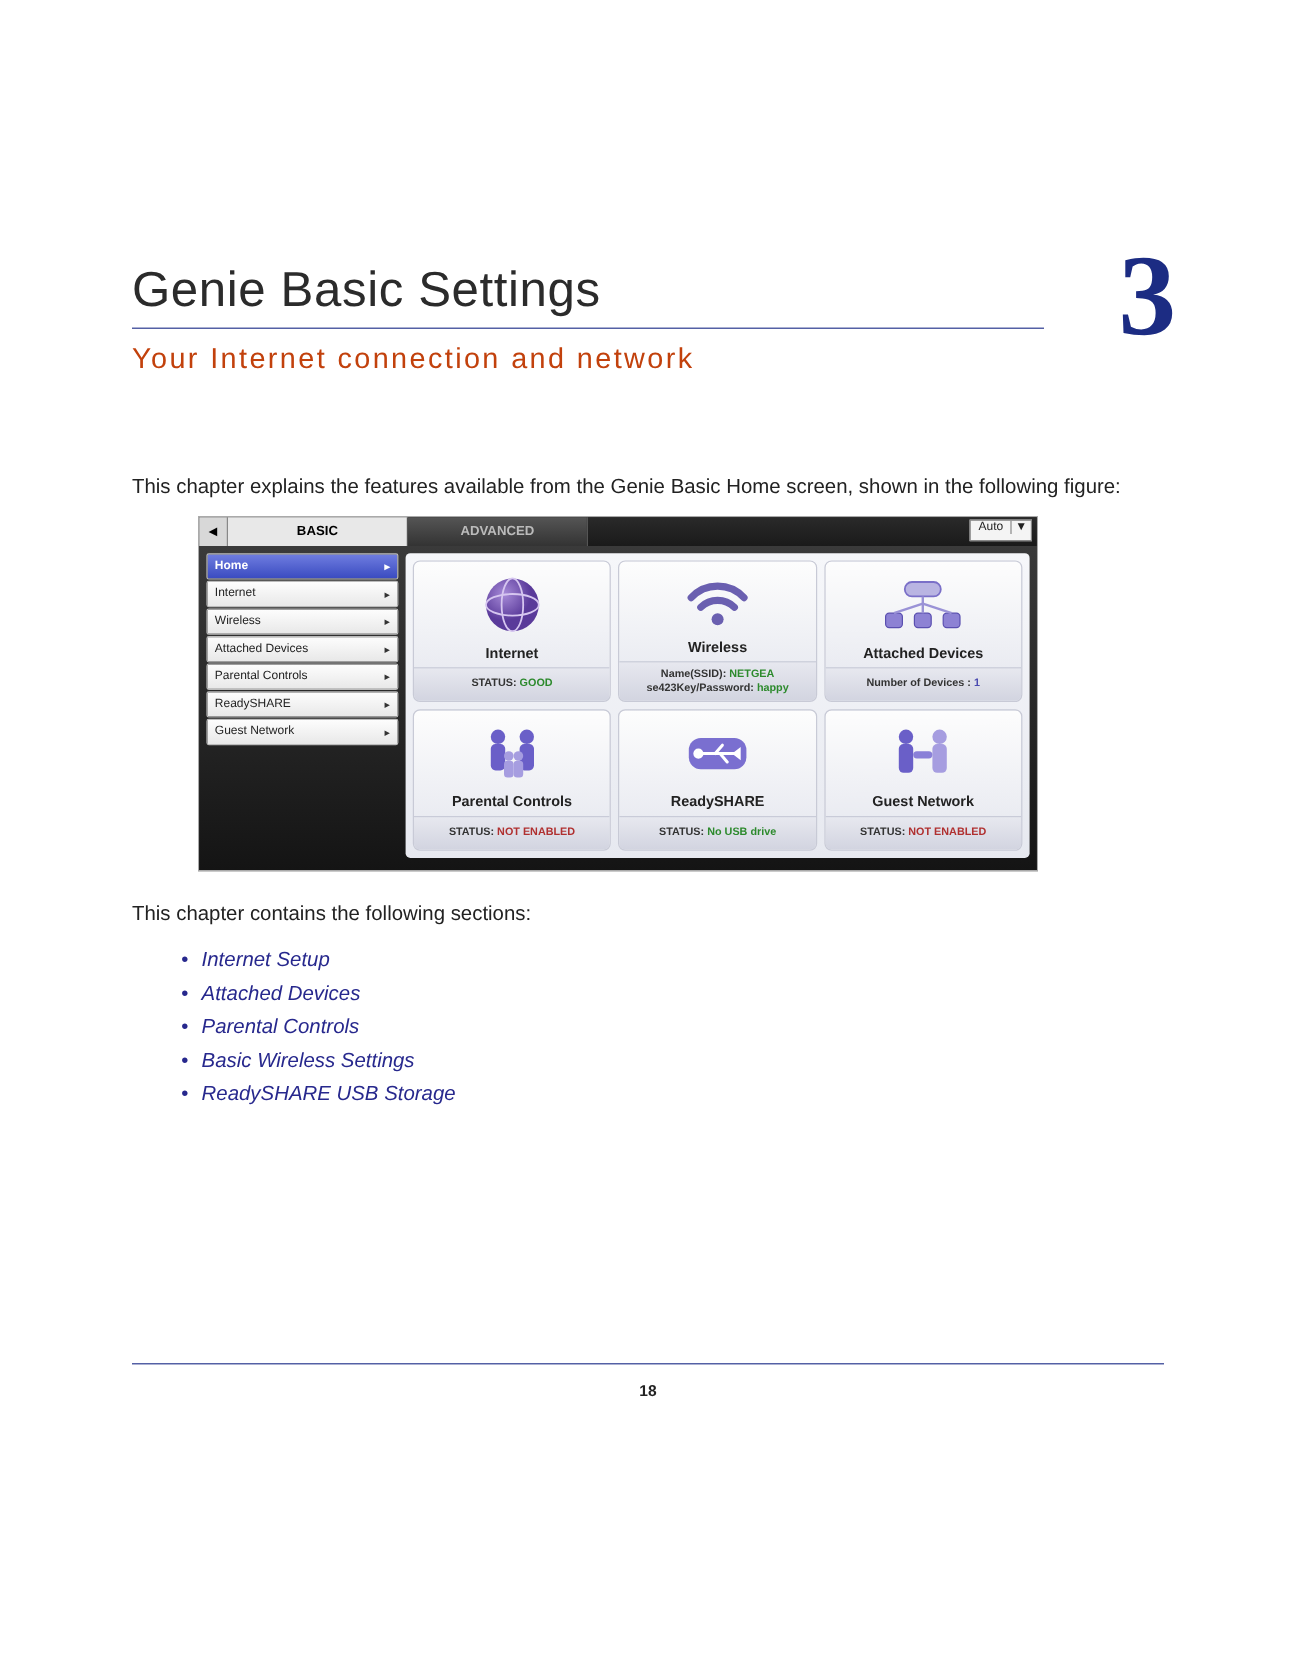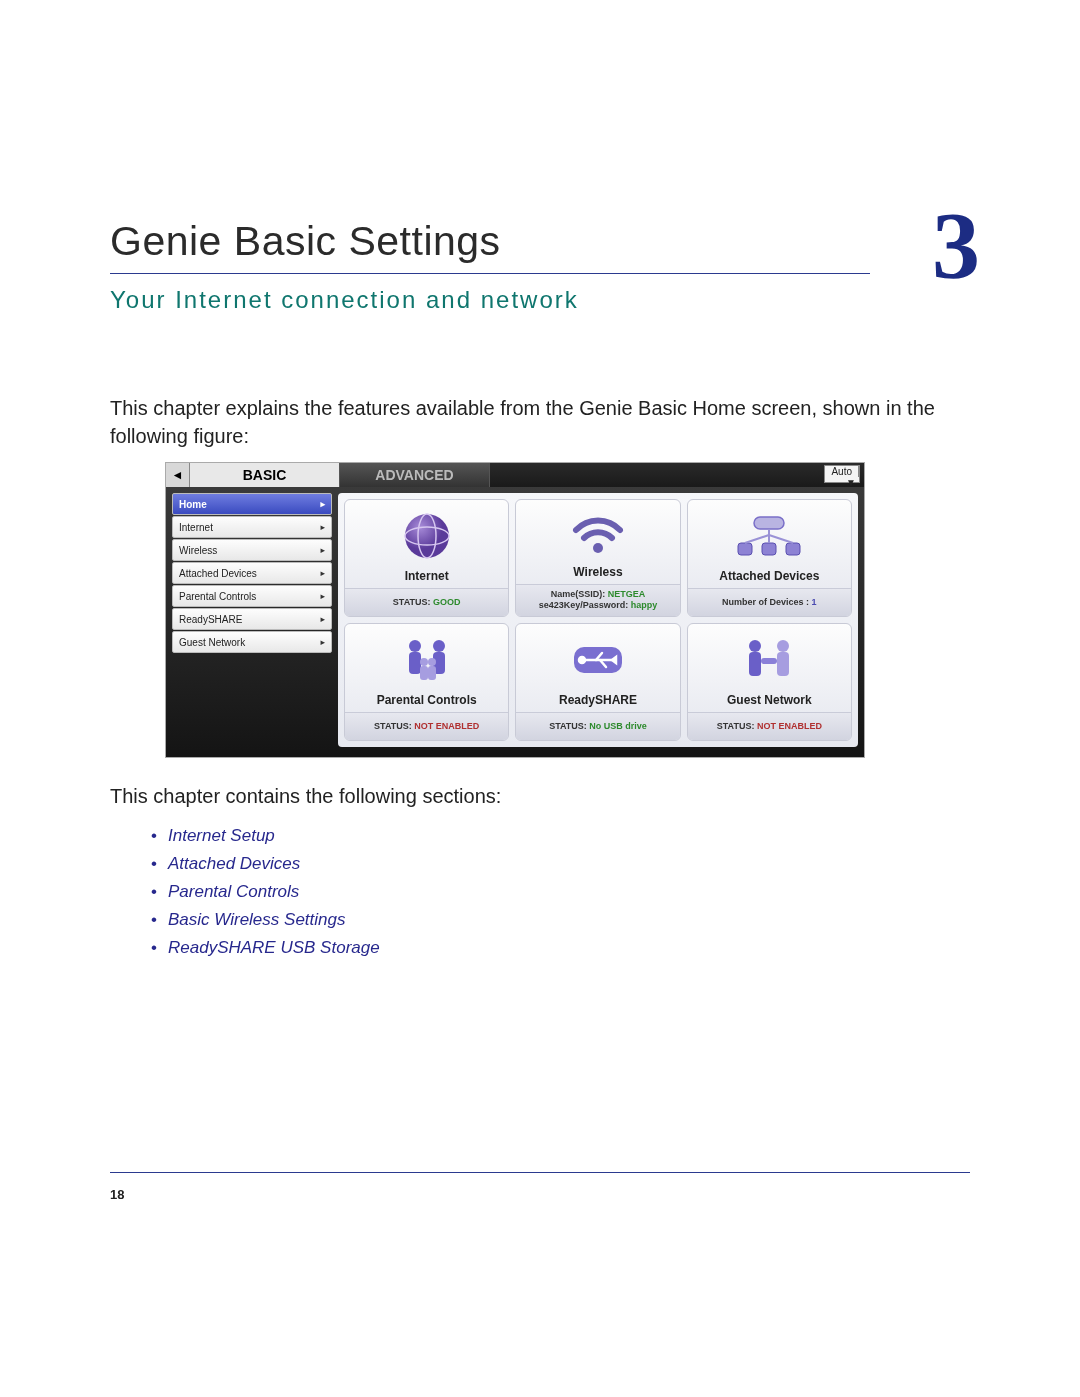--- a/index.html
+++ b/index.html
@@ -37,27 +37,27 @@
     top: -20px;
     font-family: Georgia, "Times New Roman", serif;
     font-weight: bold;
     font-size: 96px;
     color: #1c2c83;
     line-height: 1;
   }
   .chapter-sub {
     font-family: "Futura", "Century Gothic", "Trebuchet MS", Arial, sans-serif;
     font-size: 24px;
-    color: #0f766e;
+    color: #c2410c;
     letter-spacing: 2px;
     margin-top: 10px;
     margin-bottom: 80px;
   }
   .body-text {
-    font-size: 20px;
+    font-size: 17px;
     line-height: 1.4;
     margin-bottom: 12px;
   }
 
   
   .figure {
     width: 700px;
     margin: 6px 0 24px 55px;
     border: 1px solid #aaa;
     background: #2a2a2a;
@@ -69,33 +69,33 @@
     height: 24px;
     position: relative;
   }
   .fig-arrow {
     width: 24px;
     display:flex;align-items:center;justify-content:center;
     color:#000;background:#d8d8d8;border-right:1px solid #888;
     font-size:12px;
   }
   .fig-tab {
-    font-size: 14px;
+    font-size: 11px;
     font-weight: bold;
     display:flex;align-items:center;justify-content:center;
     width: 150px;
     border-right:1px solid #555;
   }
   .tab-basic { background: #e8e8e8; color:#000; }
   .tab-adv   { background: linear-gradient(#555,#333); color:#bbb; }
   .fig-lang {
     position:absolute; right:4px; top:2px;
-    display:flex; align-items:flex-end;
+    display:flex; align-items:flex-start;
     background:#f4f4f4; border:1px solid #888;
-    font-size:10px; height:18px;flex-direction:column;
+    font-size:10px; height:18px;
   }
   .fig-lang .sel { padding:0 6px; border-right:1px solid #888;}
   .fig-lang .drop{ width:16px; text-align:center; }
 
   .fig-body {
     display:flex;
     background: linear-gradient(#3a3a3a,#141414);
     padding: 6px 6px 10px 6px;
     gap:6px;
   }
@@ -184,21 +184,21 @@
     display:inline-block;
     width:28px;
     text-align:center;
   }
 
   .footer-rule {
     border:none;border-top:1px solid #2b3a8f;
     margin: 210px 0 14px 0;
   }
   .page-num {
-    text-align:left;
+    text-align:center;
     font-size:13px;
     font-weight:bold;
     color:#222;
   }
 </style>
 </head>
 <body>
 
 <div class="page">
 

